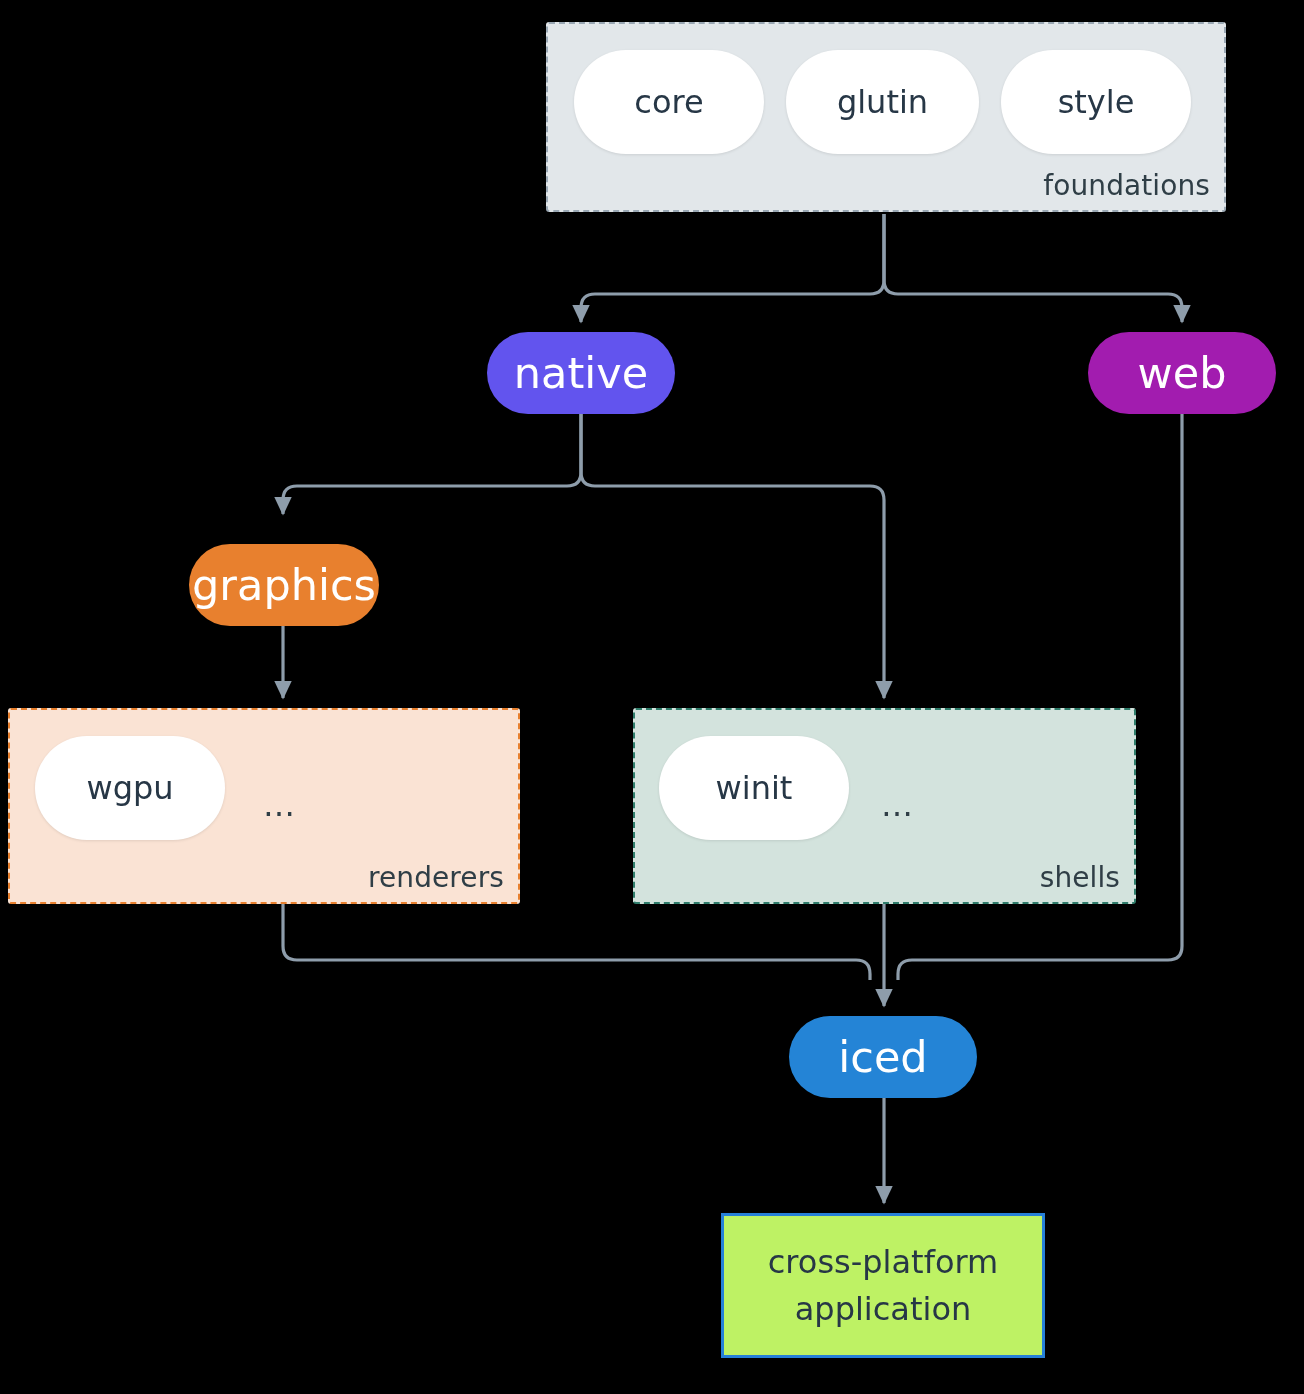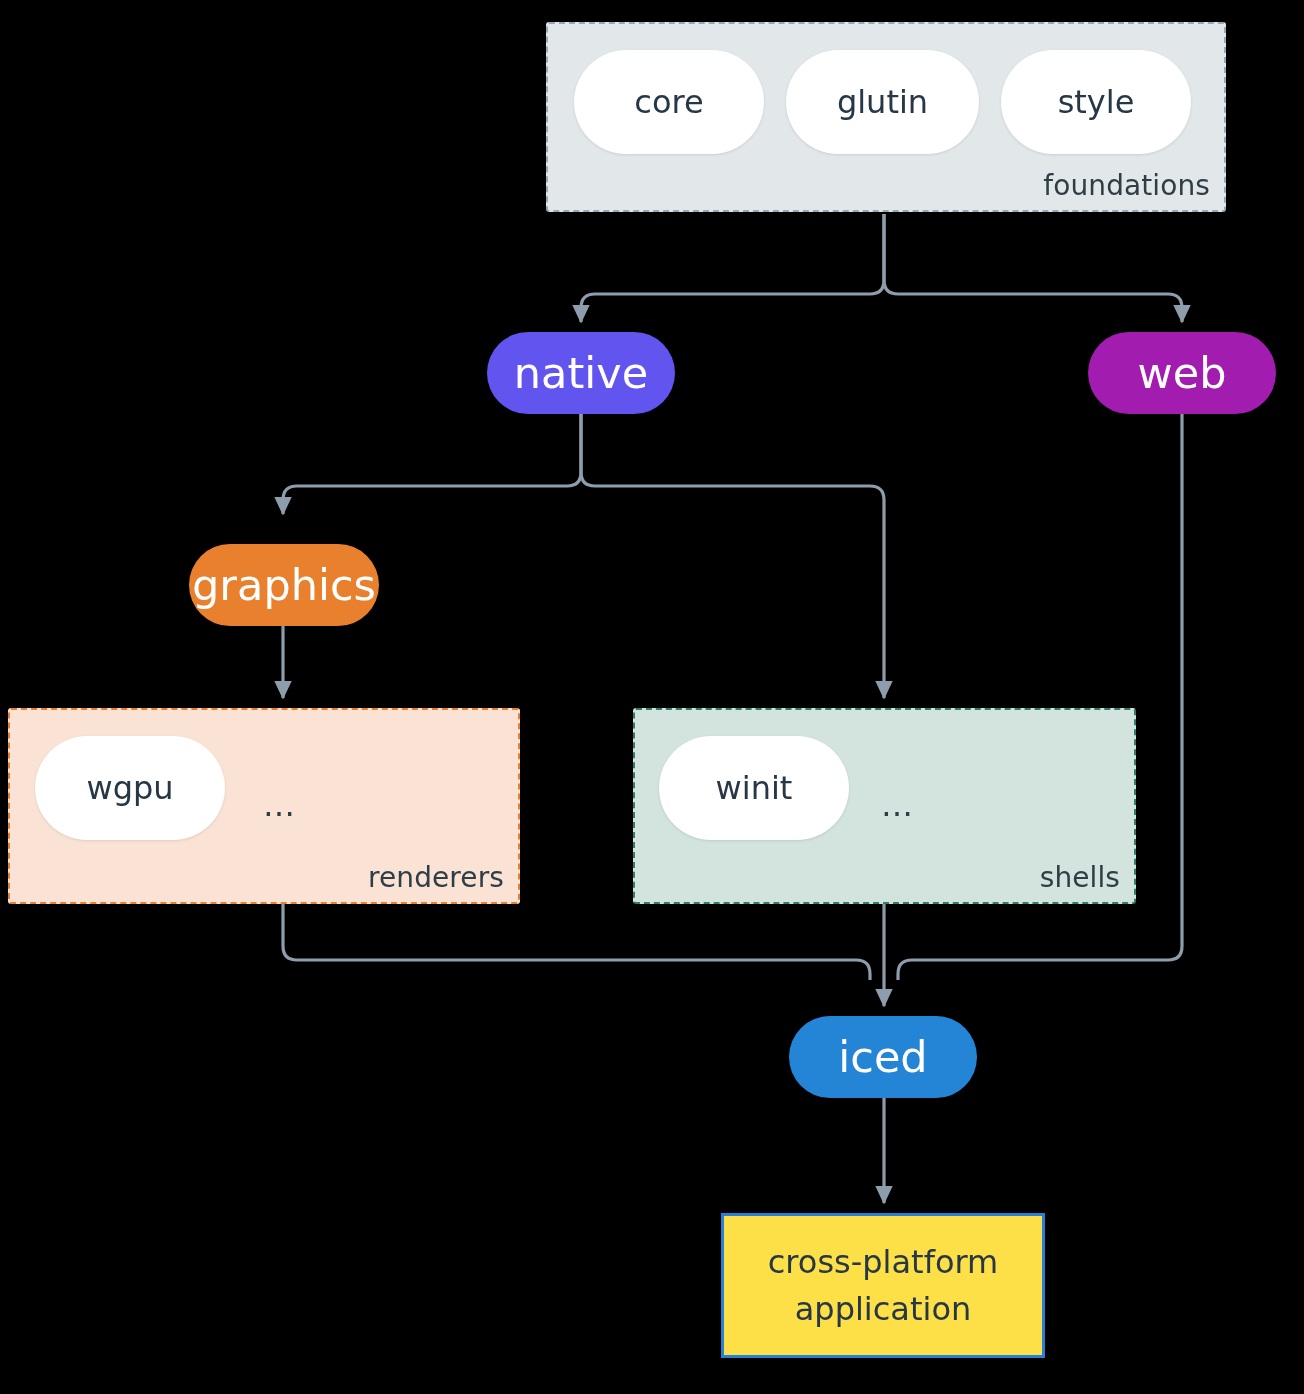--- a/index.html
+++ b/index.html
@@ -166,21 +166,21 @@
     background: #2484d6;
   }
 
   
   #node-application {
     position: absolute;
     left: 721px;
     top: 1213px;
     width: 324px;
     height: 145px;
-    background: #fde047;
+    background: #bef264;
     border: 3px solid #2680d8;
     box-sizing: border-box;
     display: flex;
     flex-direction: column;
     align-items: center;
     justify-content: center;
     color: #273746;
     font-size: 32px;
     line-height: 1.45;
     text-align: center;

